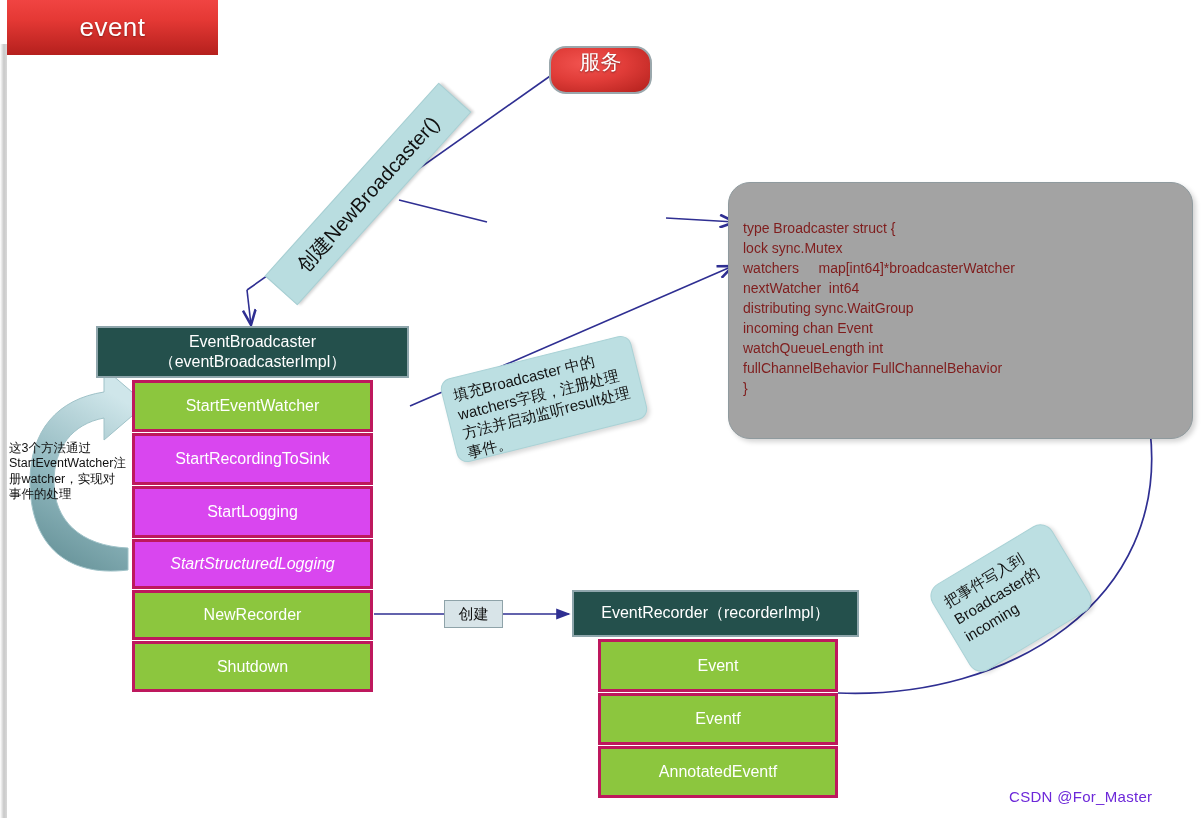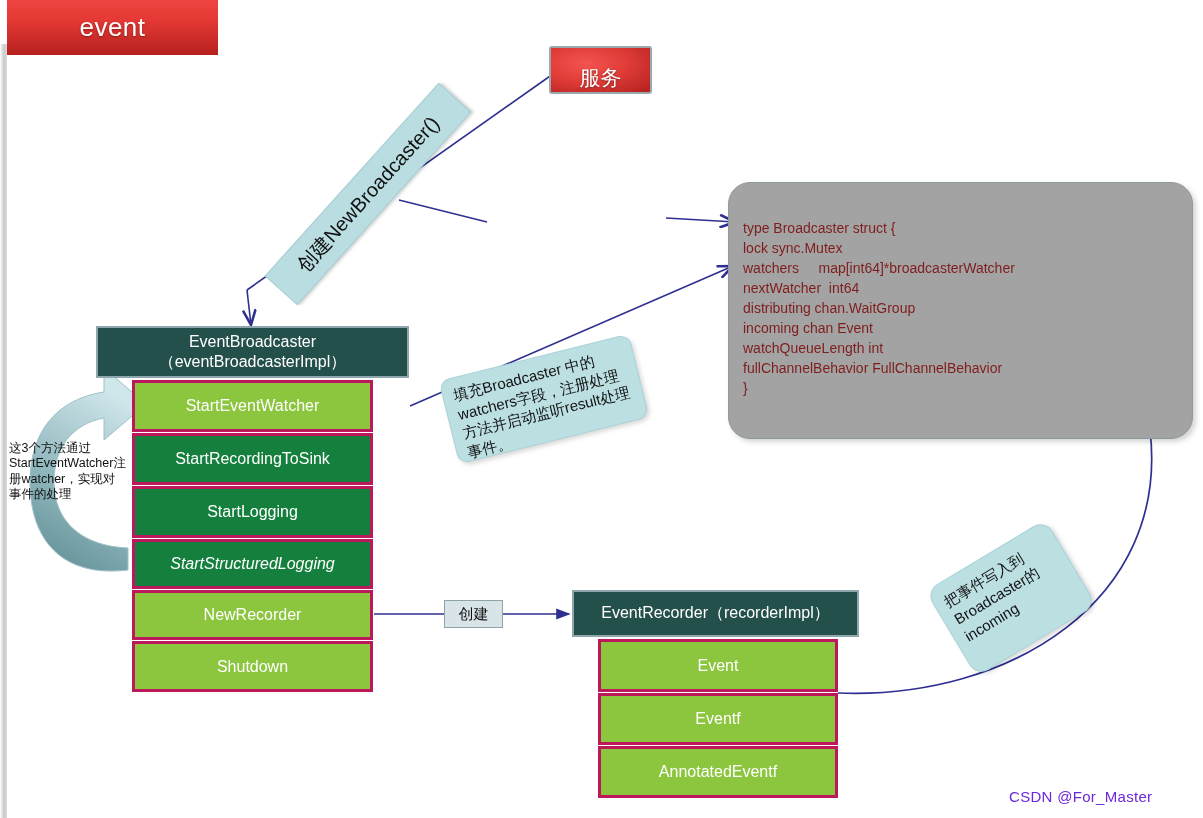--- a/index.html
+++ b/index.html
@@ -38,24 +38,24 @@
     color: #ffffff;
     font-size: 26px;
     letter-spacing: 0.5px;
     text-shadow: 0 1px 2px rgba(0,0,0,.35);
   }
   
   .service-box {
     position: absolute;
     left: 549px; top: 46px;
     width: 103px; height: 48px;
-    border-radius: 3px;
+    border-radius: 17px;
     border: 2px solid #9aa7ac;
     background: radial-gradient(ellipse at 35% 35%, #f25450 0%, #e03c38 45%, #b2201c 100%);
-    display: flex; align-items: flex-end; justify-content: center;
+    display: flex; align-items: flex-start; justify-content: center;
     box-sizing: border-box;
   }
   .service-box span {
     color: #ffffff;
     font-size: 21px;
     text-shadow: 0 1px 2px rgba(0,0,0,.4);
   }
   
   .create-banner {
     position: absolute;
@@ -148,21 +148,21 @@
   }
   .cls-row {
     position: absolute;
     border: 3px solid #be185d;
     box-sizing: border-box;
     display: flex; align-items: center; justify-content: center;
     color: #ffffff;
     font-size: 16px;
   }
   .green { background: #8cc63e; }
-  .blue  { background: #15803d; }
+  .blue  { background: #d946ef; }
 
   #eb-header { left: 96px; top: 326px; width: 313px; height: 52px; font-size: 16px; line-height: 1.25; }
   #er-header { left: 572px; top: 590px; width: 287px; height: 47px; font-size: 16px; }
 
   
   .left-caption {
     position: absolute;
     left: 9px; top: 441px;
     width: 118px;
     font-size: 12.5px;
@@ -254,21 +254,21 @@
 
   <div class="note-fill">填充Broadcaster 中的watchers字段，注册处理方法并启动监听result处理事件。</div>
 
   <div class="note-write">把事件写入到Broadcaster的incoming</div>
 
   <div class="code-panel">
     <div class="code-line">type Broadcaster struct {</div>
     <div class="code-line">lock sync.Mutex</div>
     <div class="code-line">watchers     map[int64]*broadcasterWatcher</div>
     <div class="code-line">nextWatcher  int64</div>
-    <div class="code-line">distributing chan.WaitGroup</div>
+    <div class="code-line">distributing sync.WaitGroup</div>
     <div class="code-line">incoming chan Event</div>
     <div class="code-line">watchQueueLength int</div>
     <div class="code-line">fullChannelBehavior FullChannelBehavior</div>
     <div class="code-line">}</div>
   </div>
 
   <div class="cls-header" id="eb-header">
     <div>
       <div>EventBroadcaster</div>
       <div>（eventBroadcasterImpl）</div>

